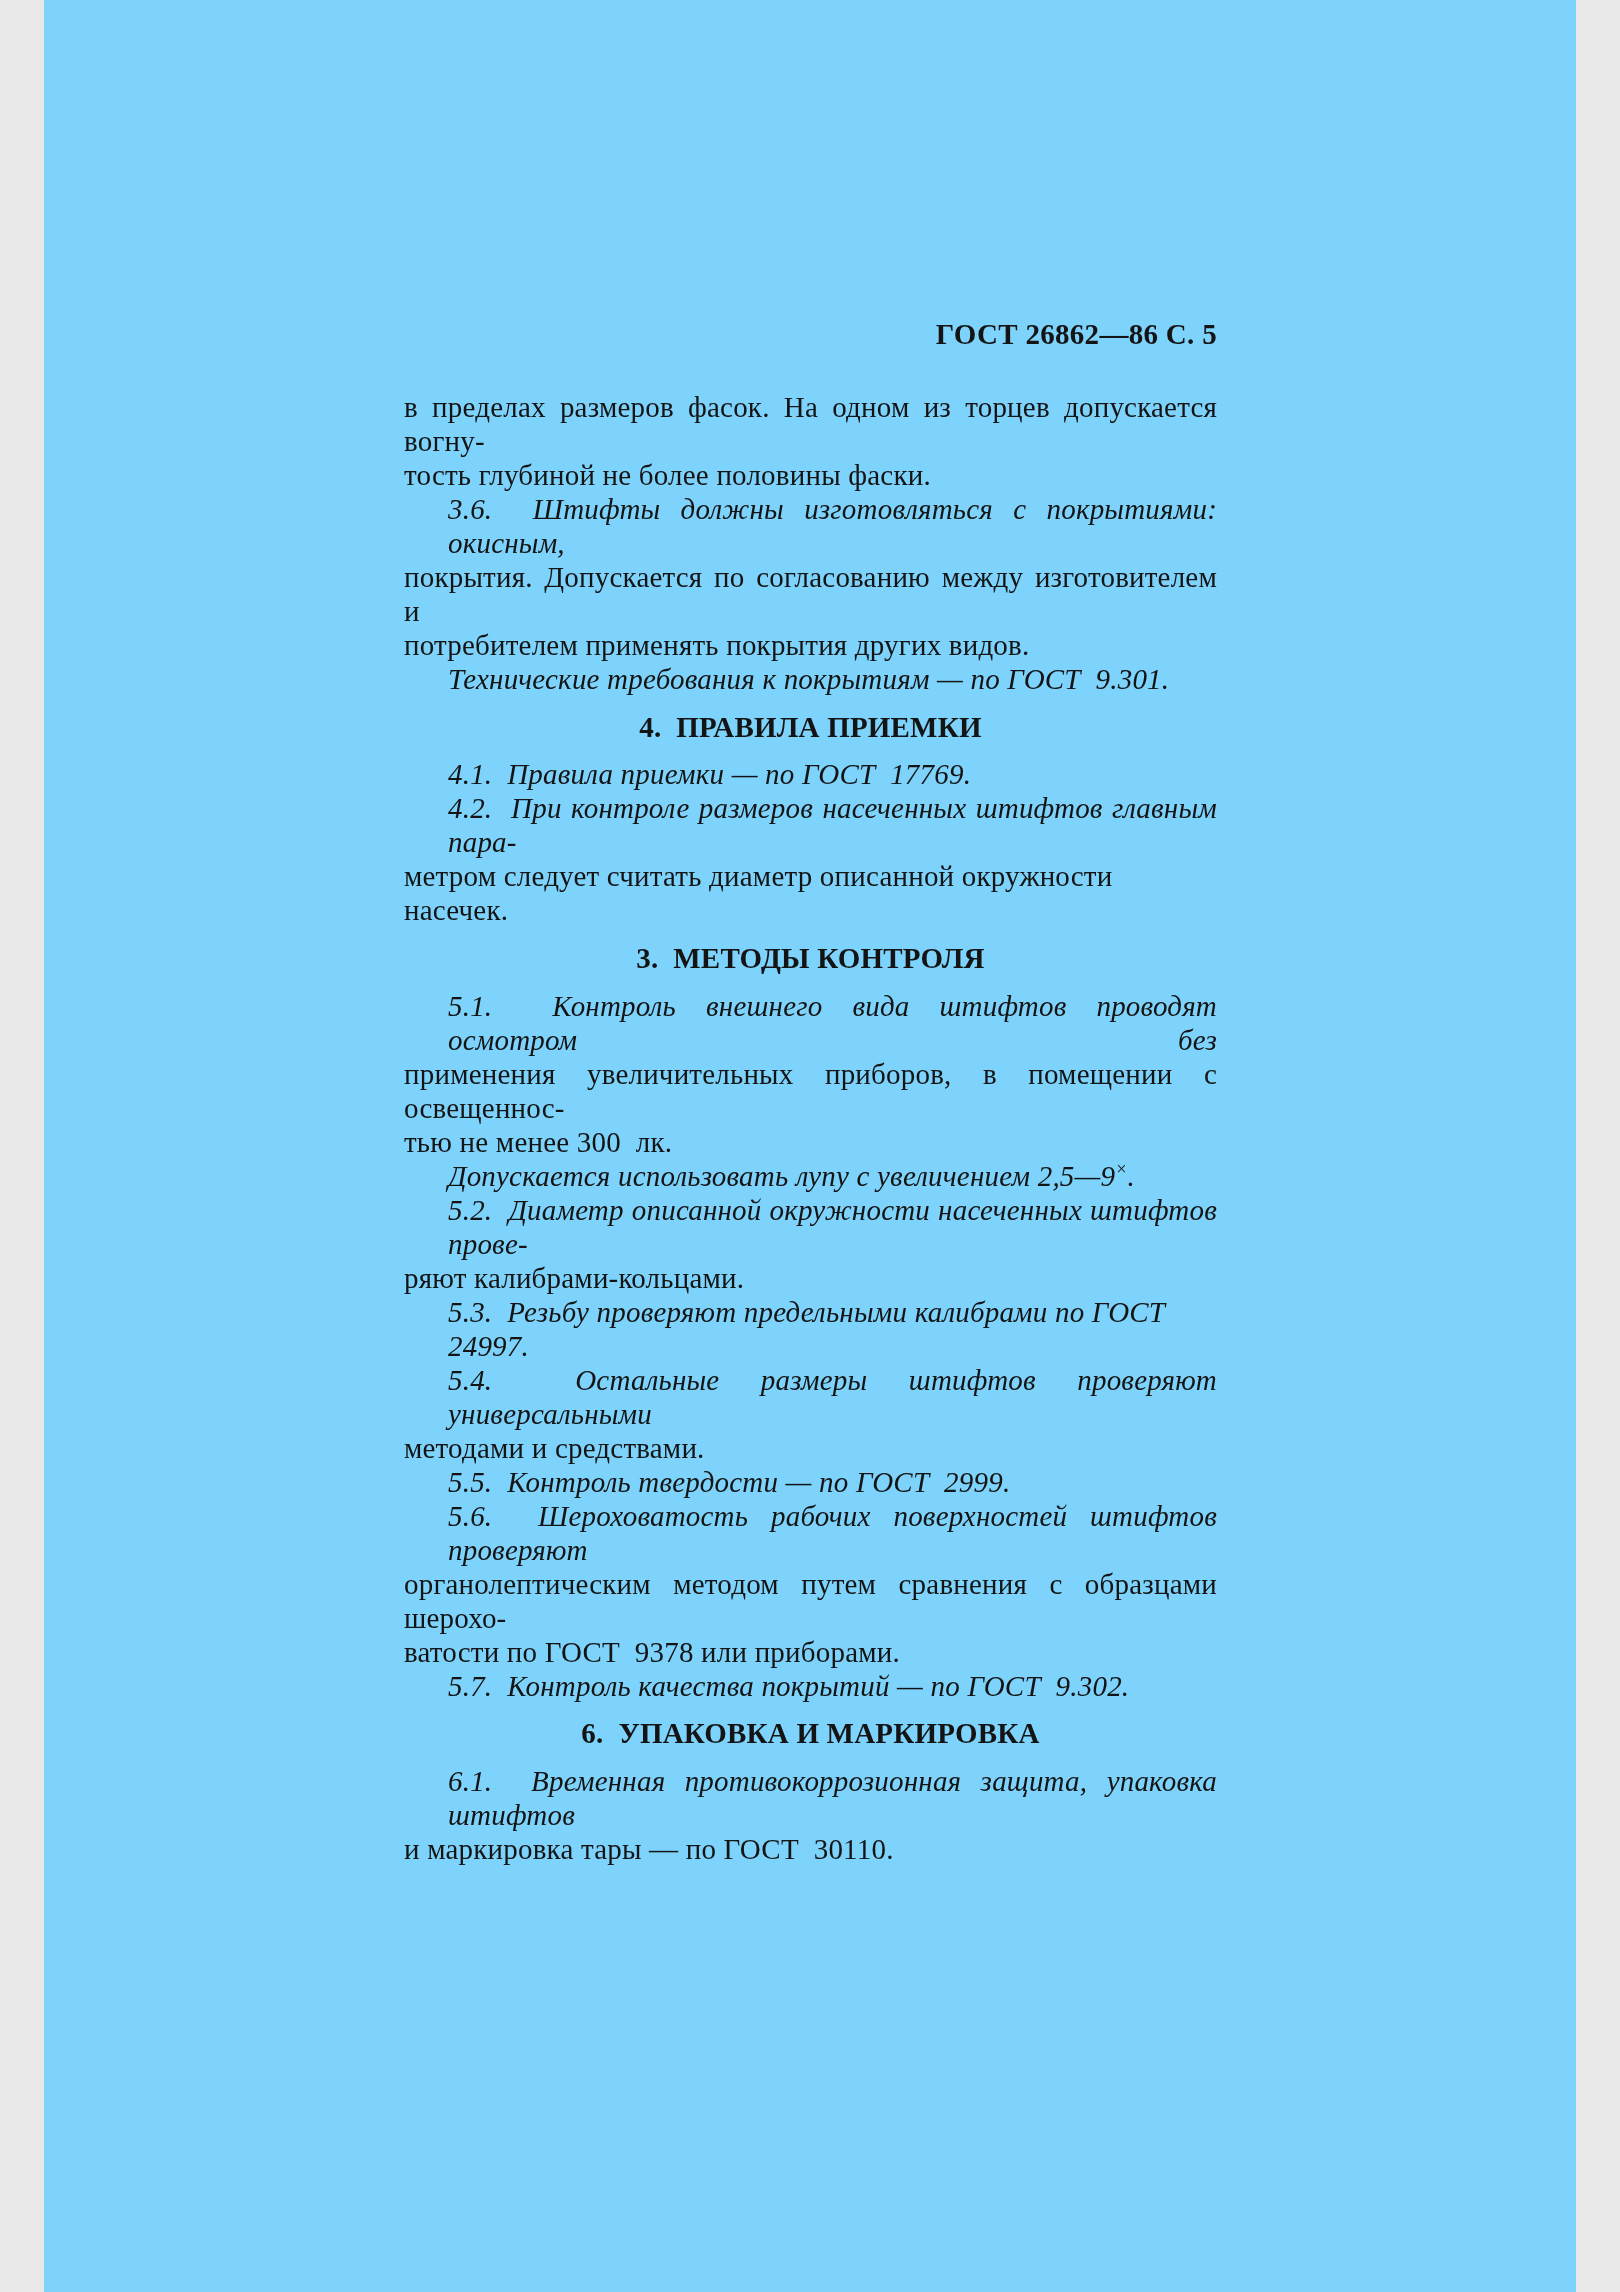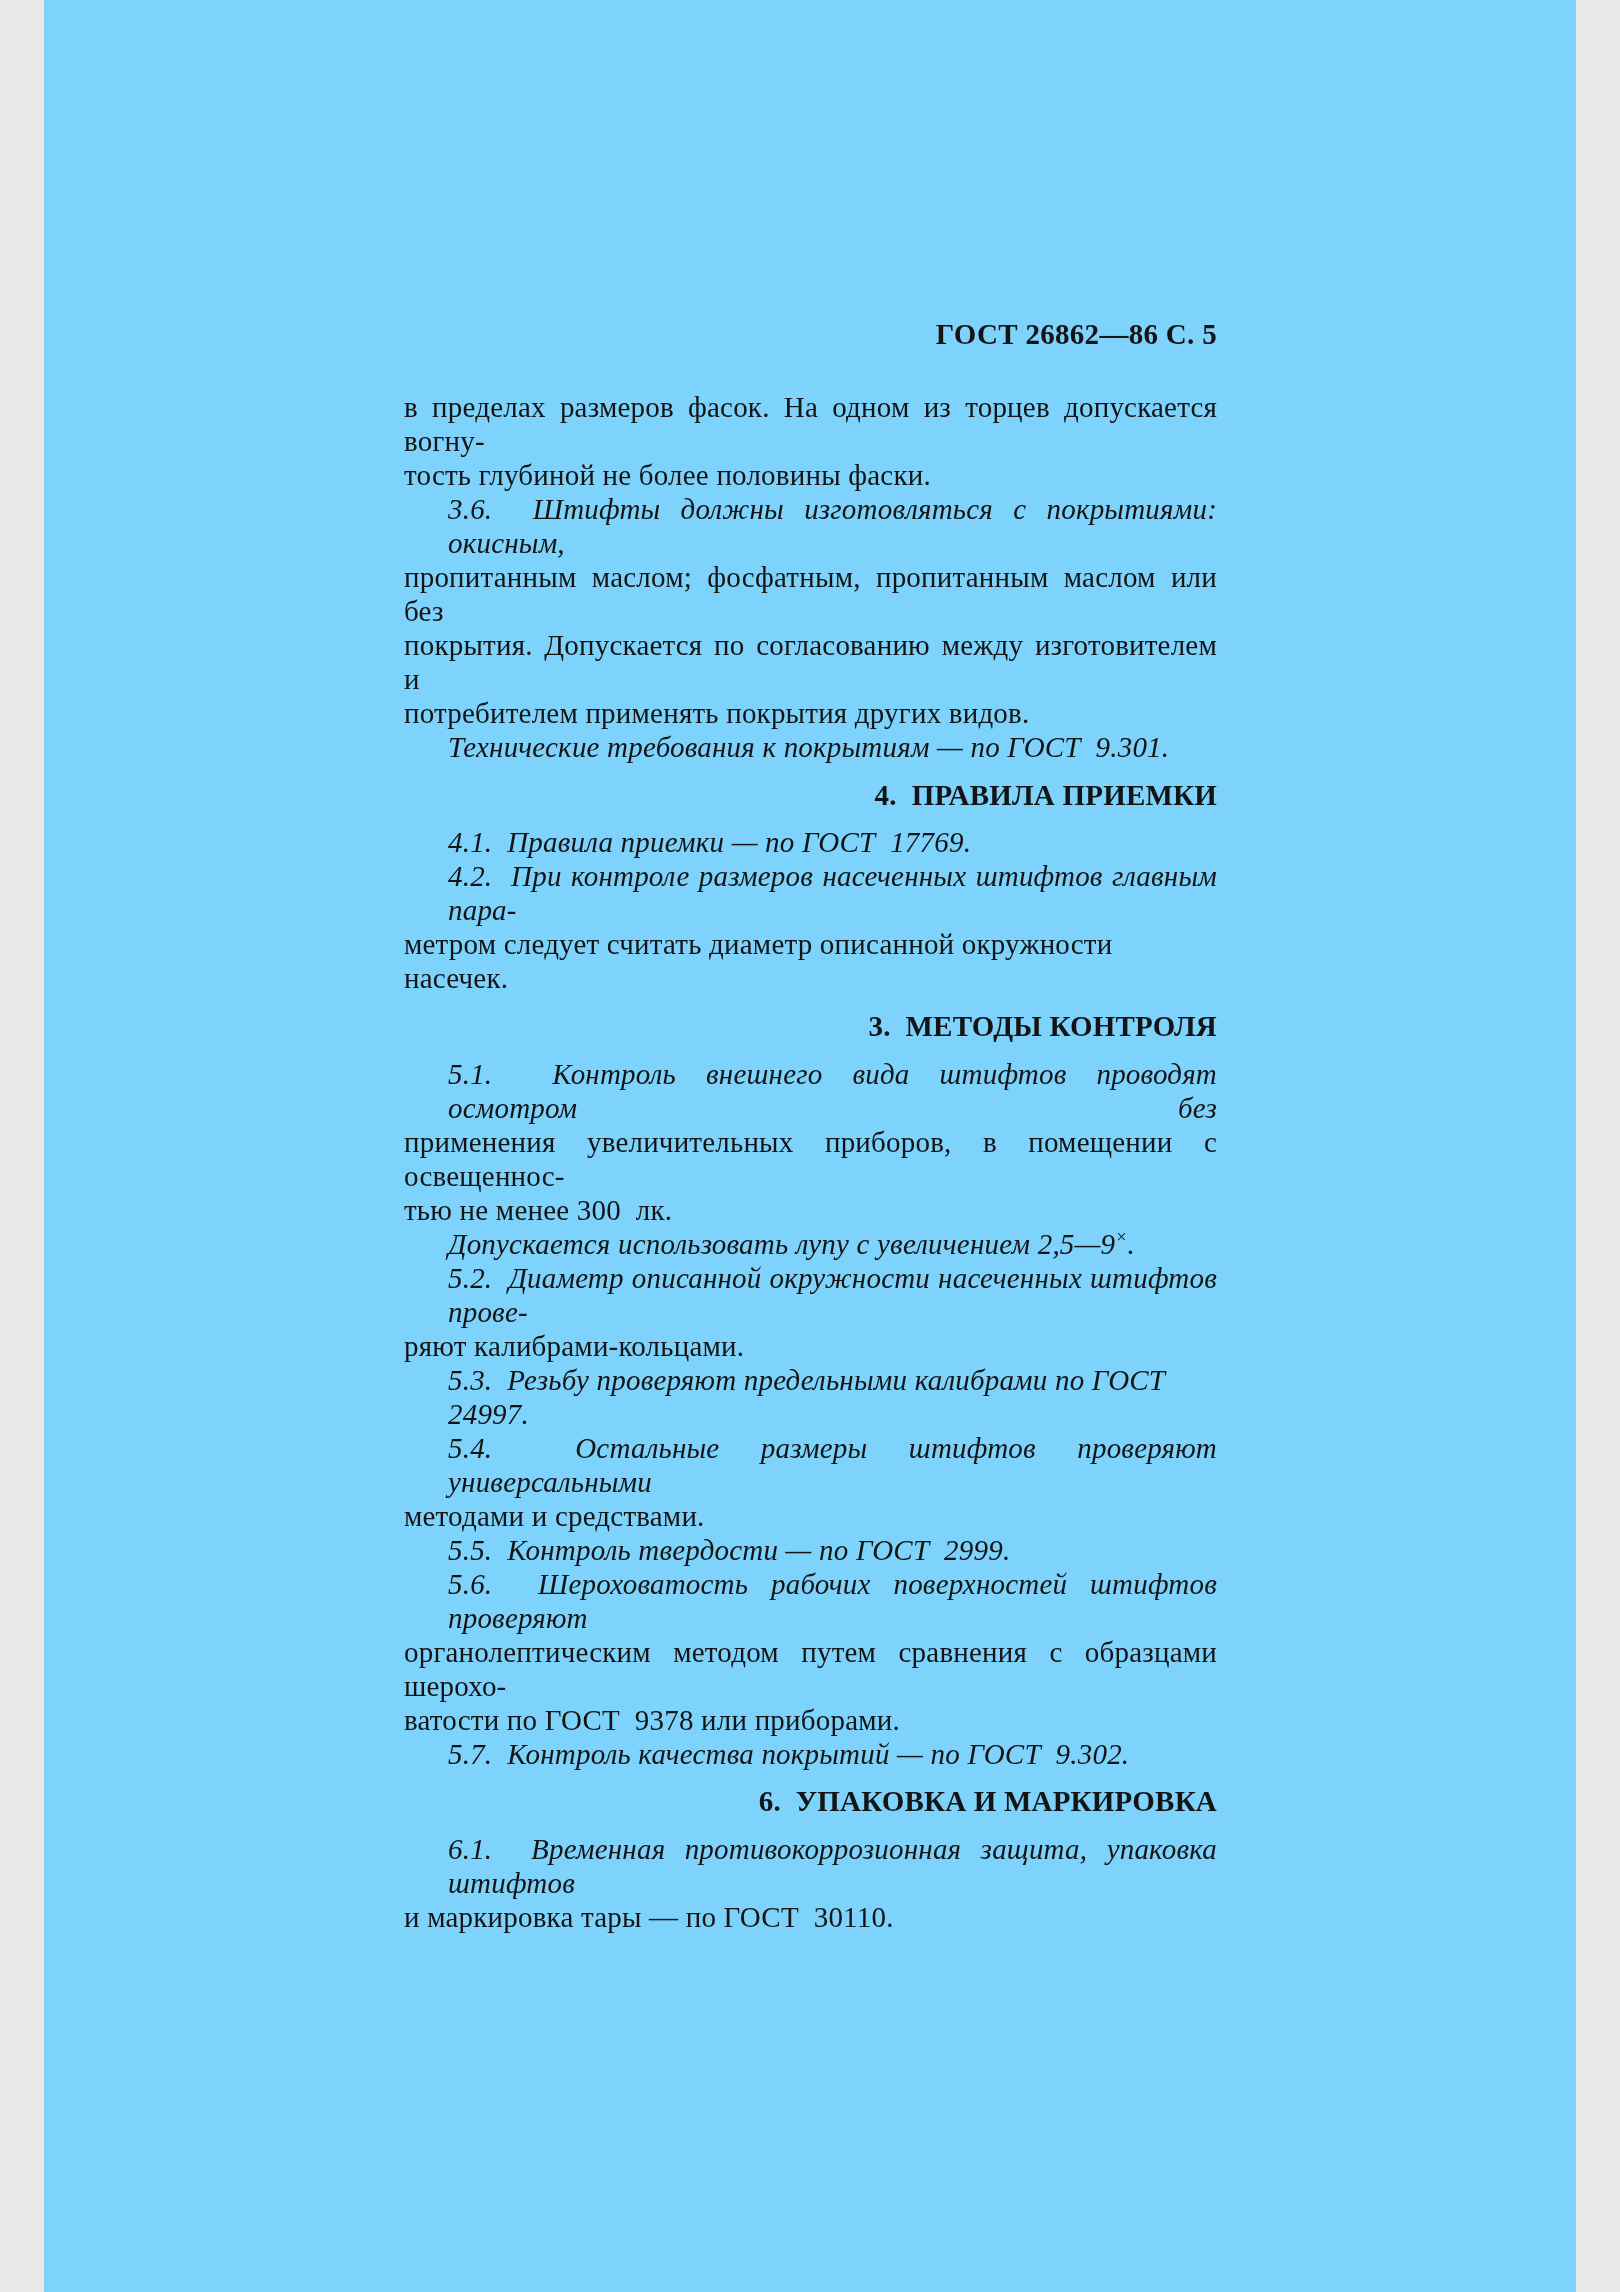--- a/index.html
+++ b/index.html
@@ -38,21 +38,21 @@
     white-space: pre-wrap;
     min-height: 34px;
   }
   .line.indent { padding-left: 44px; font-style: italic; }
   .line.justify {
     text-align: justify;
     text-align-last: justify;
   }
   .heading {
     font-weight: bold;
-    text-align: right;
+    text-align: center;
     line-height: 34px;
     margin: 13.7px 0 13.7px 0;
     white-space: pre-wrap;
     letter-spacing: 0.2px;
   }
   sup {
     font-size: 0.62em;
     line-height: 0;
   }
 </style>
@@ -61,21 +61,20 @@
 
 <div class="page">
   <div class="page-header">ГОСТ 26862—86 С. 5</div>
   <div class="doc-body">
       <div class="para">
         <div class="line justify">в пределах размеров фасок. На одном из торцев допускается вогну-</div>
         <div class="line">тость глубиной не более половины фаски.</div>
       </div>
       <div class="para">
         <div class="line indent justify">3.6.  Штифты должны изготовляться с покрытиями: окисным,</div>
-        <div class="line justify">пропитанным маслом; фосфатным, пропитанным маслом или без</div>
         <div class="line justify">покрытия. Допускается по согласованию между изготовителем и</div>
         <div class="line">потребителем применять покрытия других видов.</div>
       </div>
       <div class="para">
         <div class="line indent">Технические требования к покрытиям — по ГОСТ  9.301.</div>
       </div>
       <div class="heading">4.  ПРАВИЛА ПРИЕМКИ</div>
       <div class="para">
         <div class="line indent">4.1.  Правила приемки — по ГОСТ  17769.</div>
       </div>

